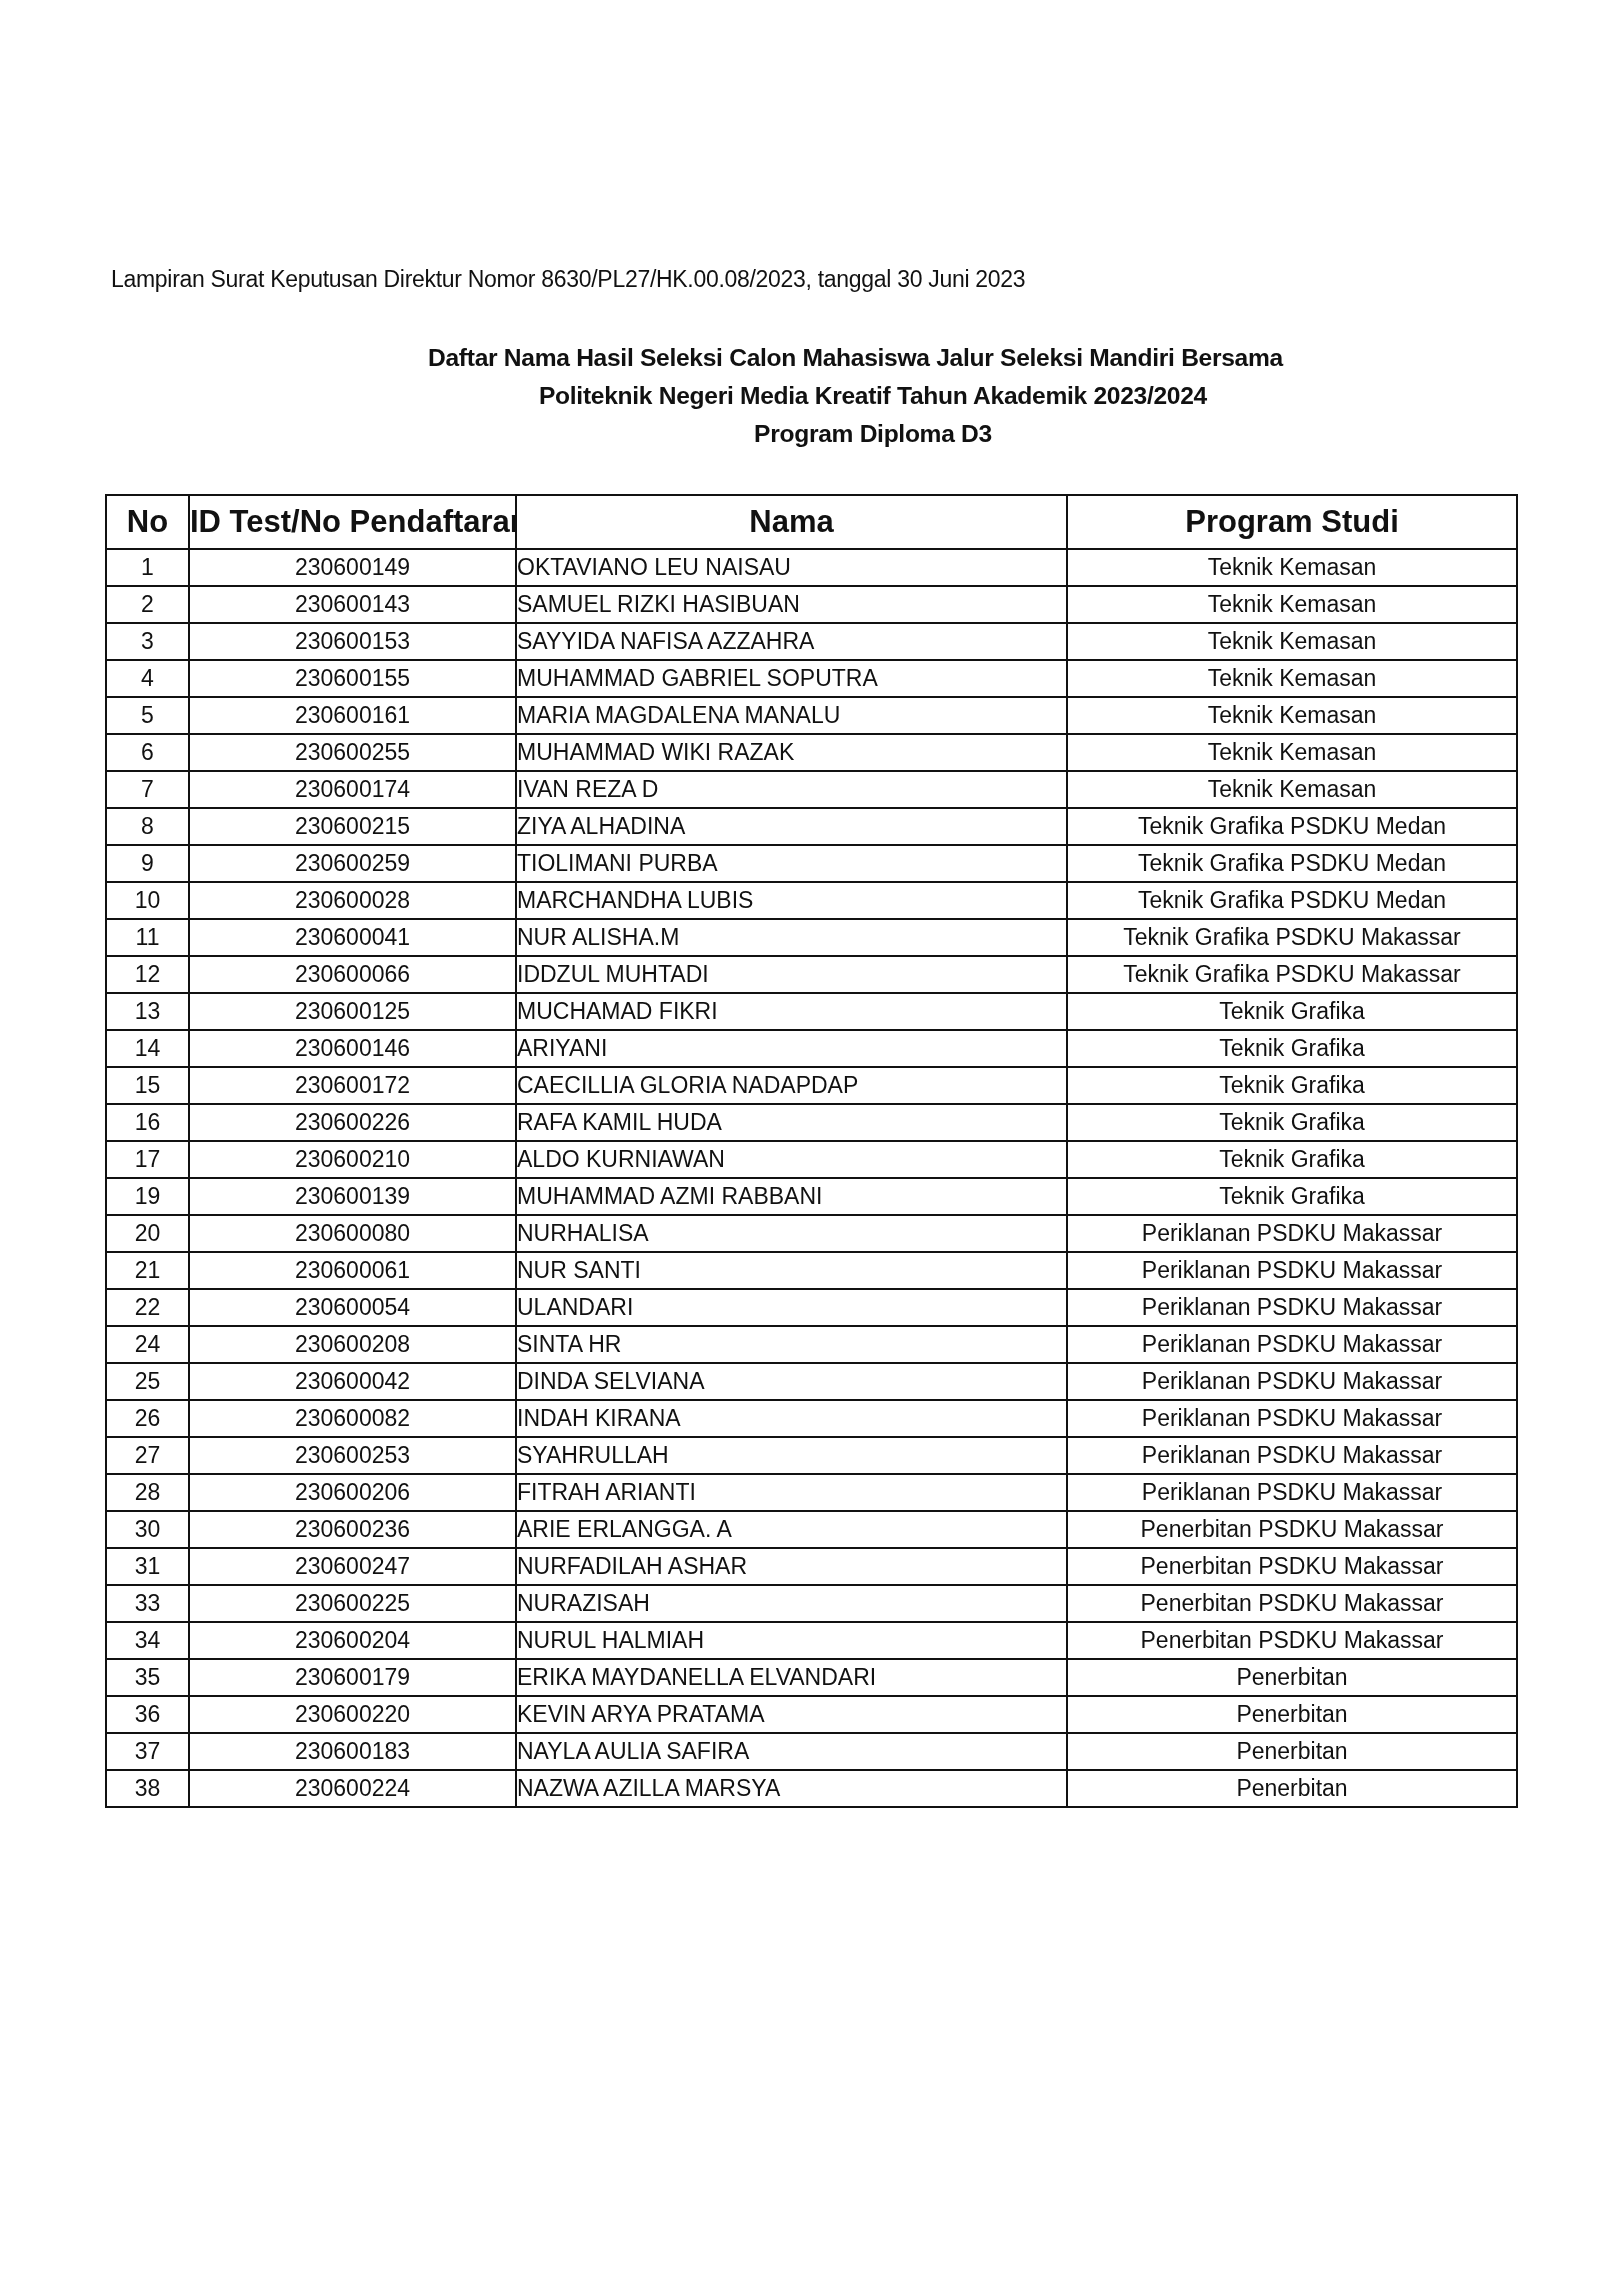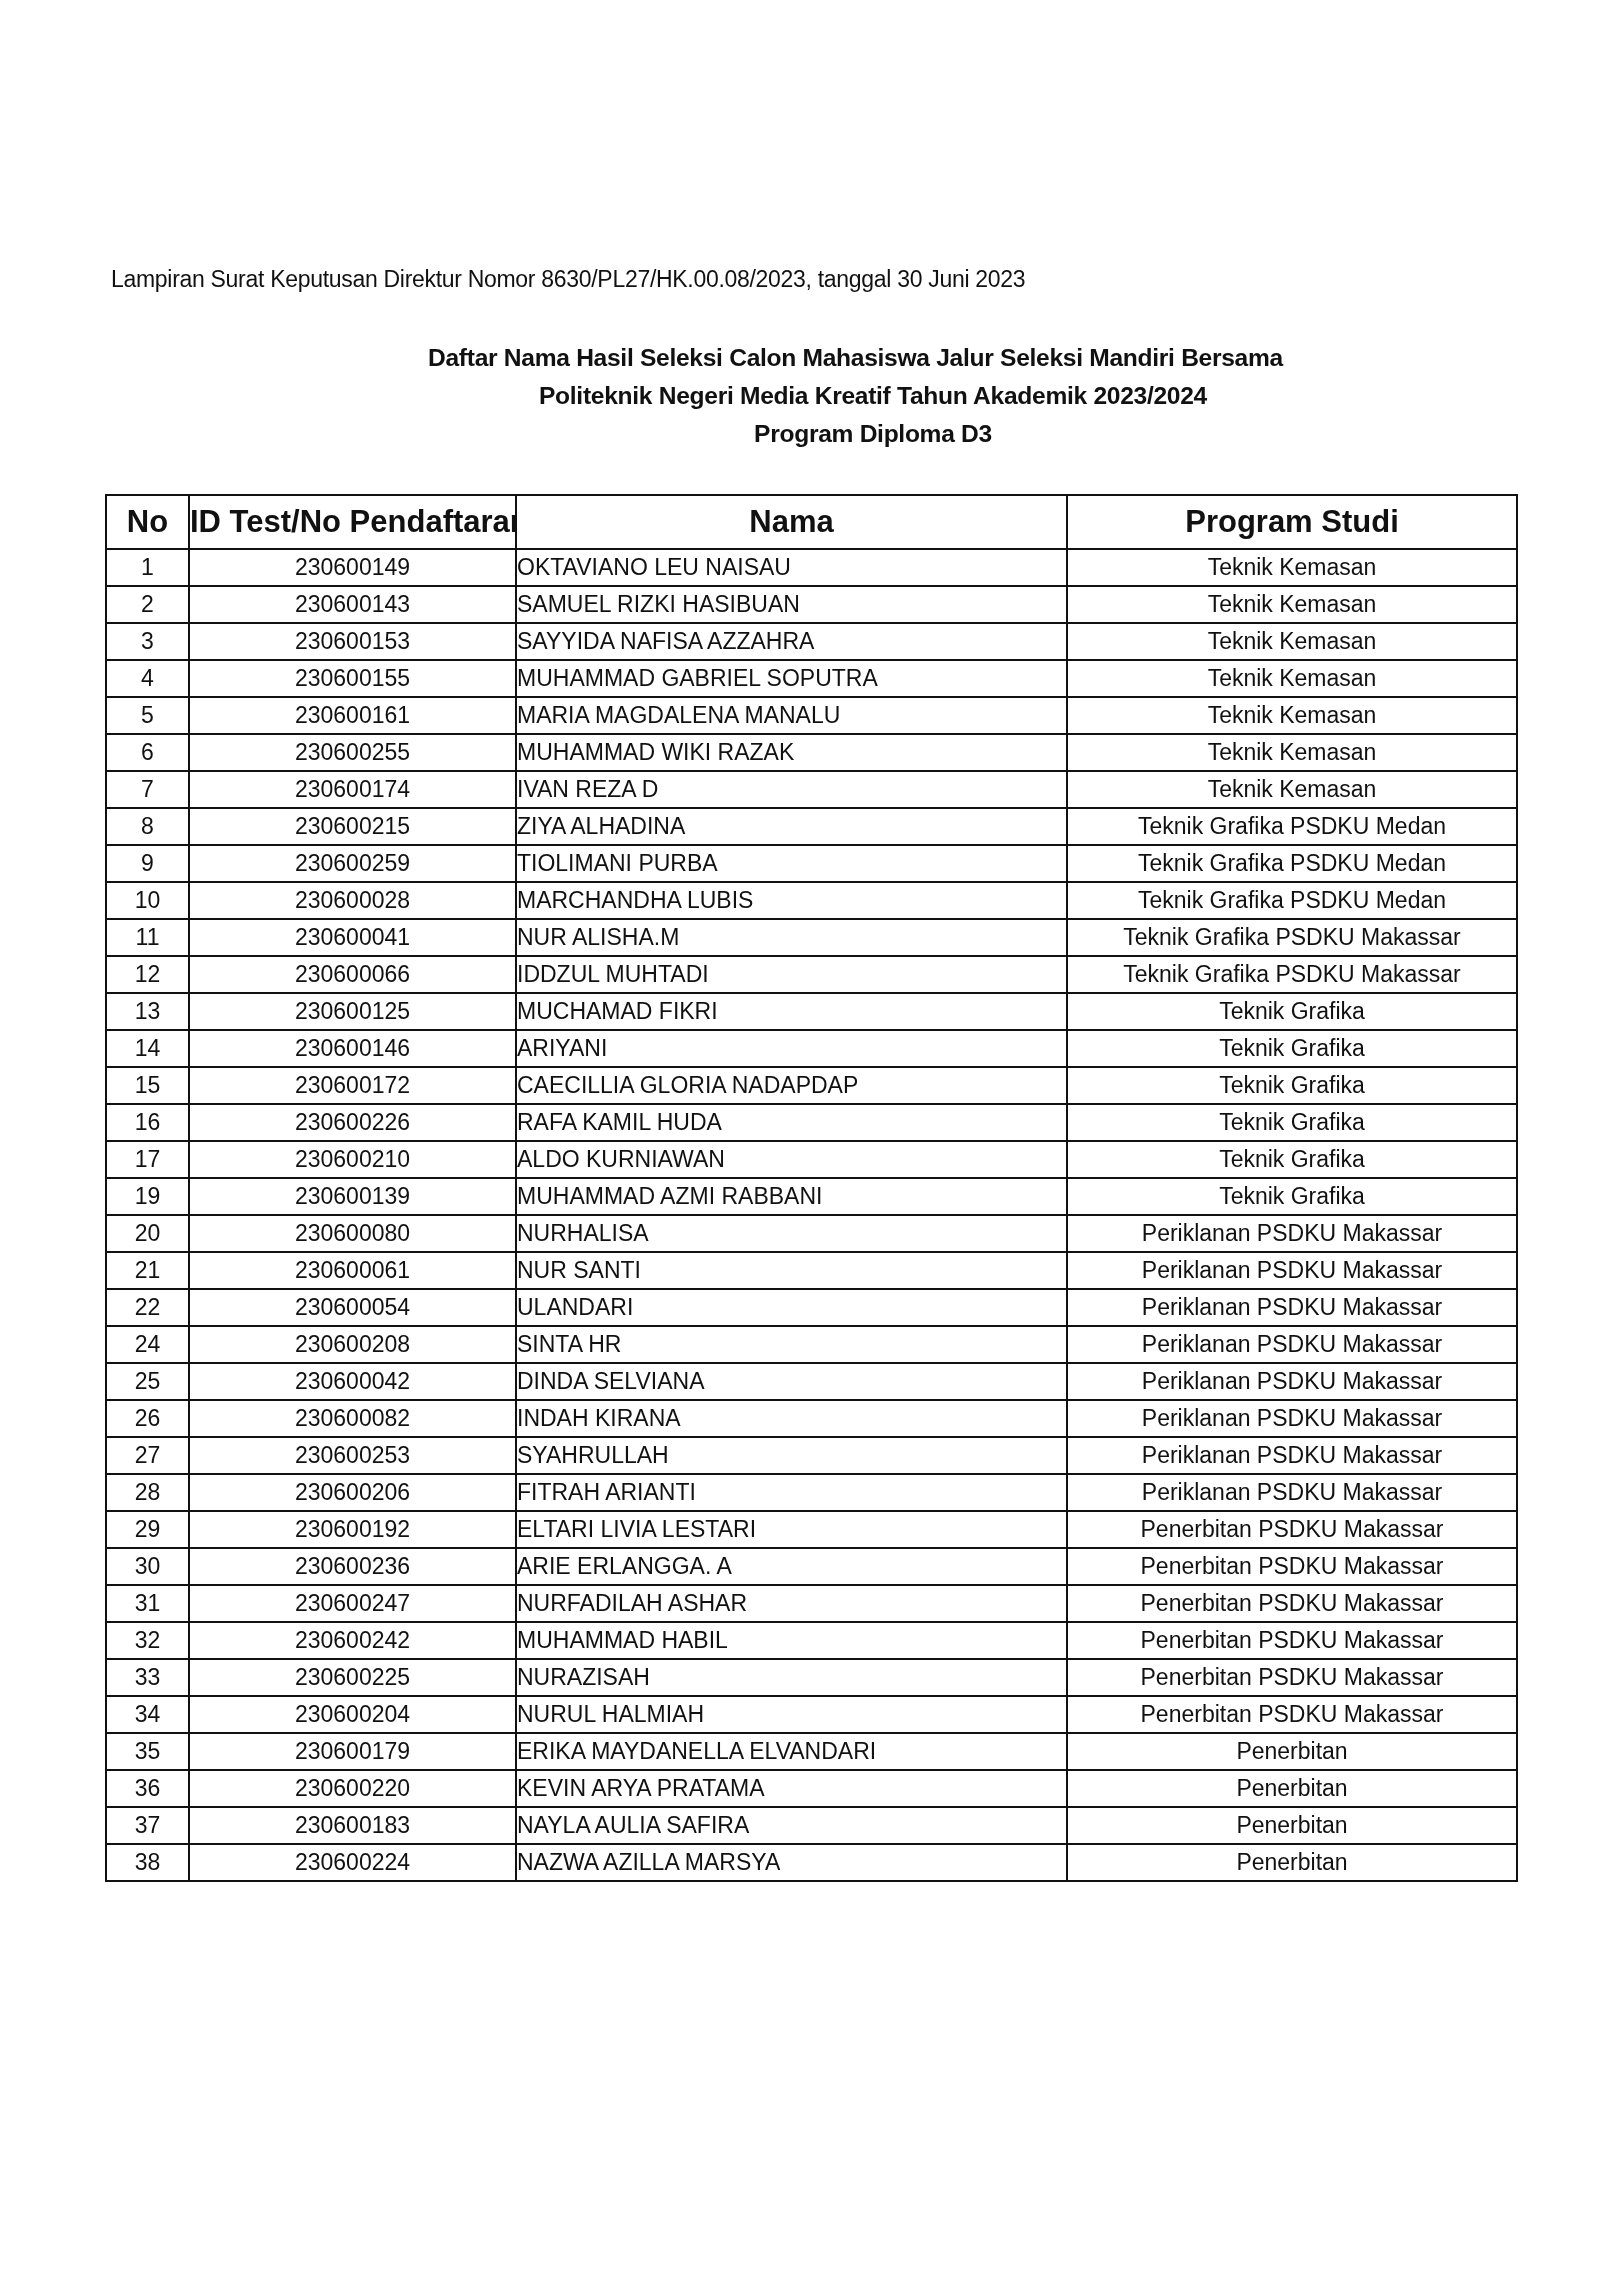--- a/index.html
+++ b/index.html
@@ -249,44 +249,32 @@
         <td class="c-nama">SYAHRULLAH</td>
         <td class="c-prodi">Periklanan PSDKU Makassar</td>
       </tr>
       <tr>
         <td class="c-no">28</td>
         <td class="c-id">230600206</td>
         <td class="c-nama">FITRAH ARIANTI</td>
         <td class="c-prodi">Periklanan PSDKU Makassar</td>
       </tr>
       <tr>
-        <td class="c-no">29</td>
-        <td class="c-id">230600192</td>
-        <td class="c-nama">ELTARI LIVIA LESTARI</td>
-        <td class="c-prodi">Penerbitan PSDKU Makassar</td>
-      </tr>
-      <tr>
         <td class="c-no">30</td>
         <td class="c-id">230600236</td>
         <td class="c-nama">ARIE ERLANGGA. A</td>
         <td class="c-prodi">Penerbitan PSDKU Makassar</td>
       </tr>
       <tr>
         <td class="c-no">31</td>
         <td class="c-id">230600247</td>
         <td class="c-nama">NURFADILAH ASHAR</td>
         <td class="c-prodi">Penerbitan PSDKU Makassar</td>
       </tr>
       <tr>
-        <td class="c-no">32</td>
-        <td class="c-id">230600242</td>
-        <td class="c-nama">MUHAMMAD HABIL</td>
-        <td class="c-prodi">Penerbitan PSDKU Makassar</td>
-      </tr>
-      <tr>
         <td class="c-no">33</td>
         <td class="c-id">230600225</td>
         <td class="c-nama">NURAZISAH</td>
         <td class="c-prodi">Penerbitan PSDKU Makassar</td>
       </tr>
       <tr>
         <td class="c-no">34</td>
         <td class="c-id">230600204</td>
         <td class="c-nama">NURUL HALMIAH</td>
         <td class="c-prodi">Penerbitan PSDKU Makassar</td>

